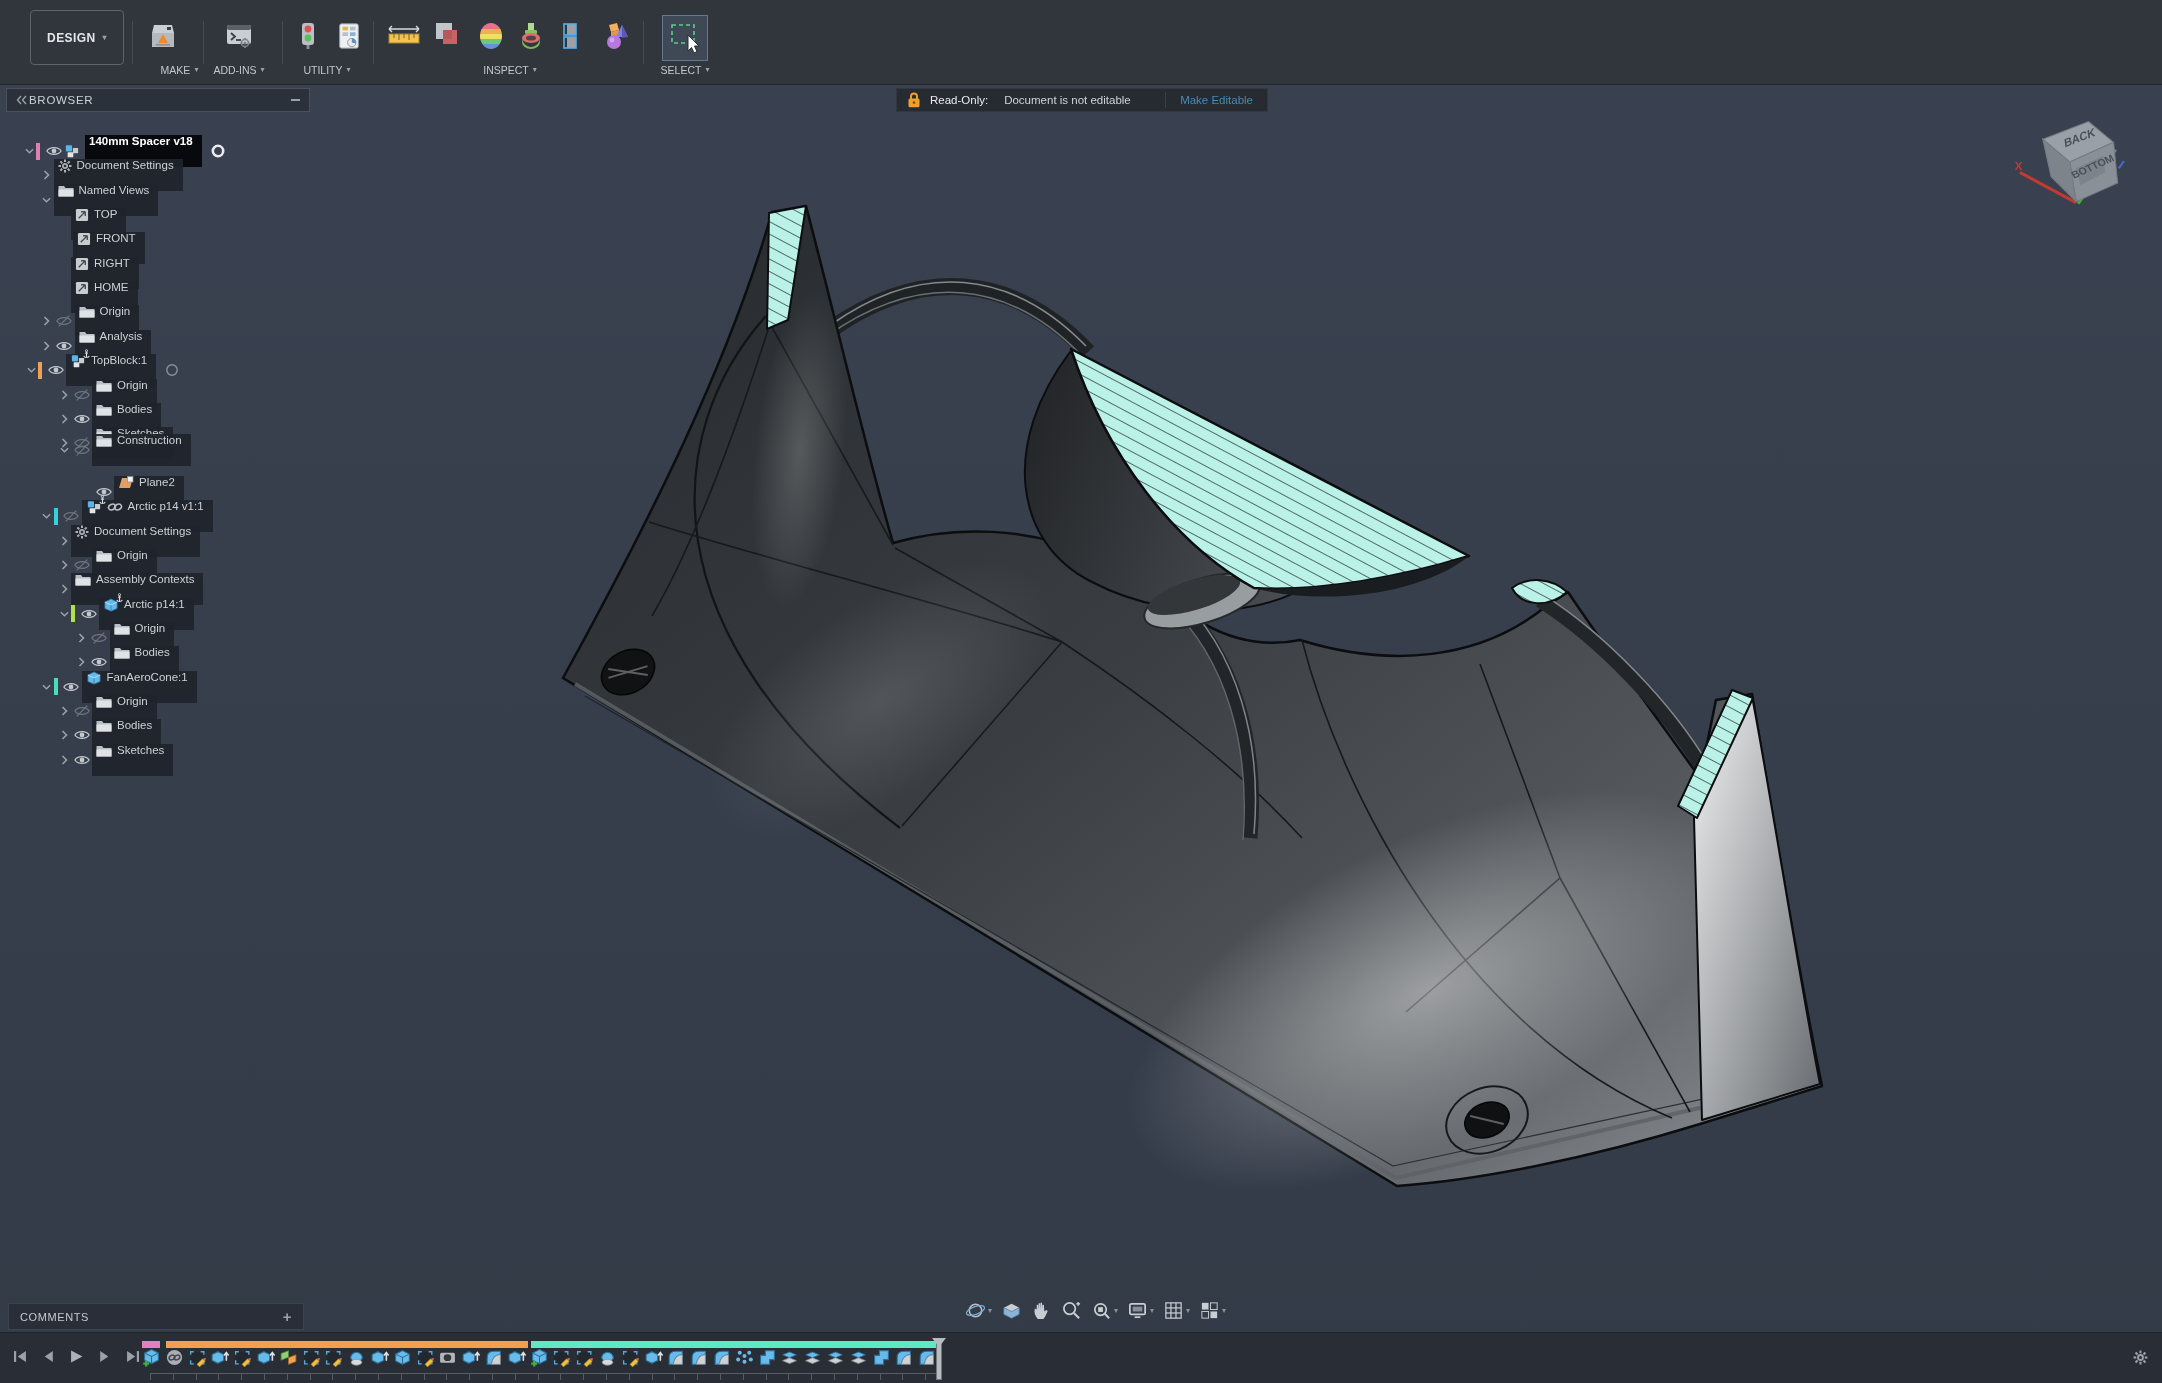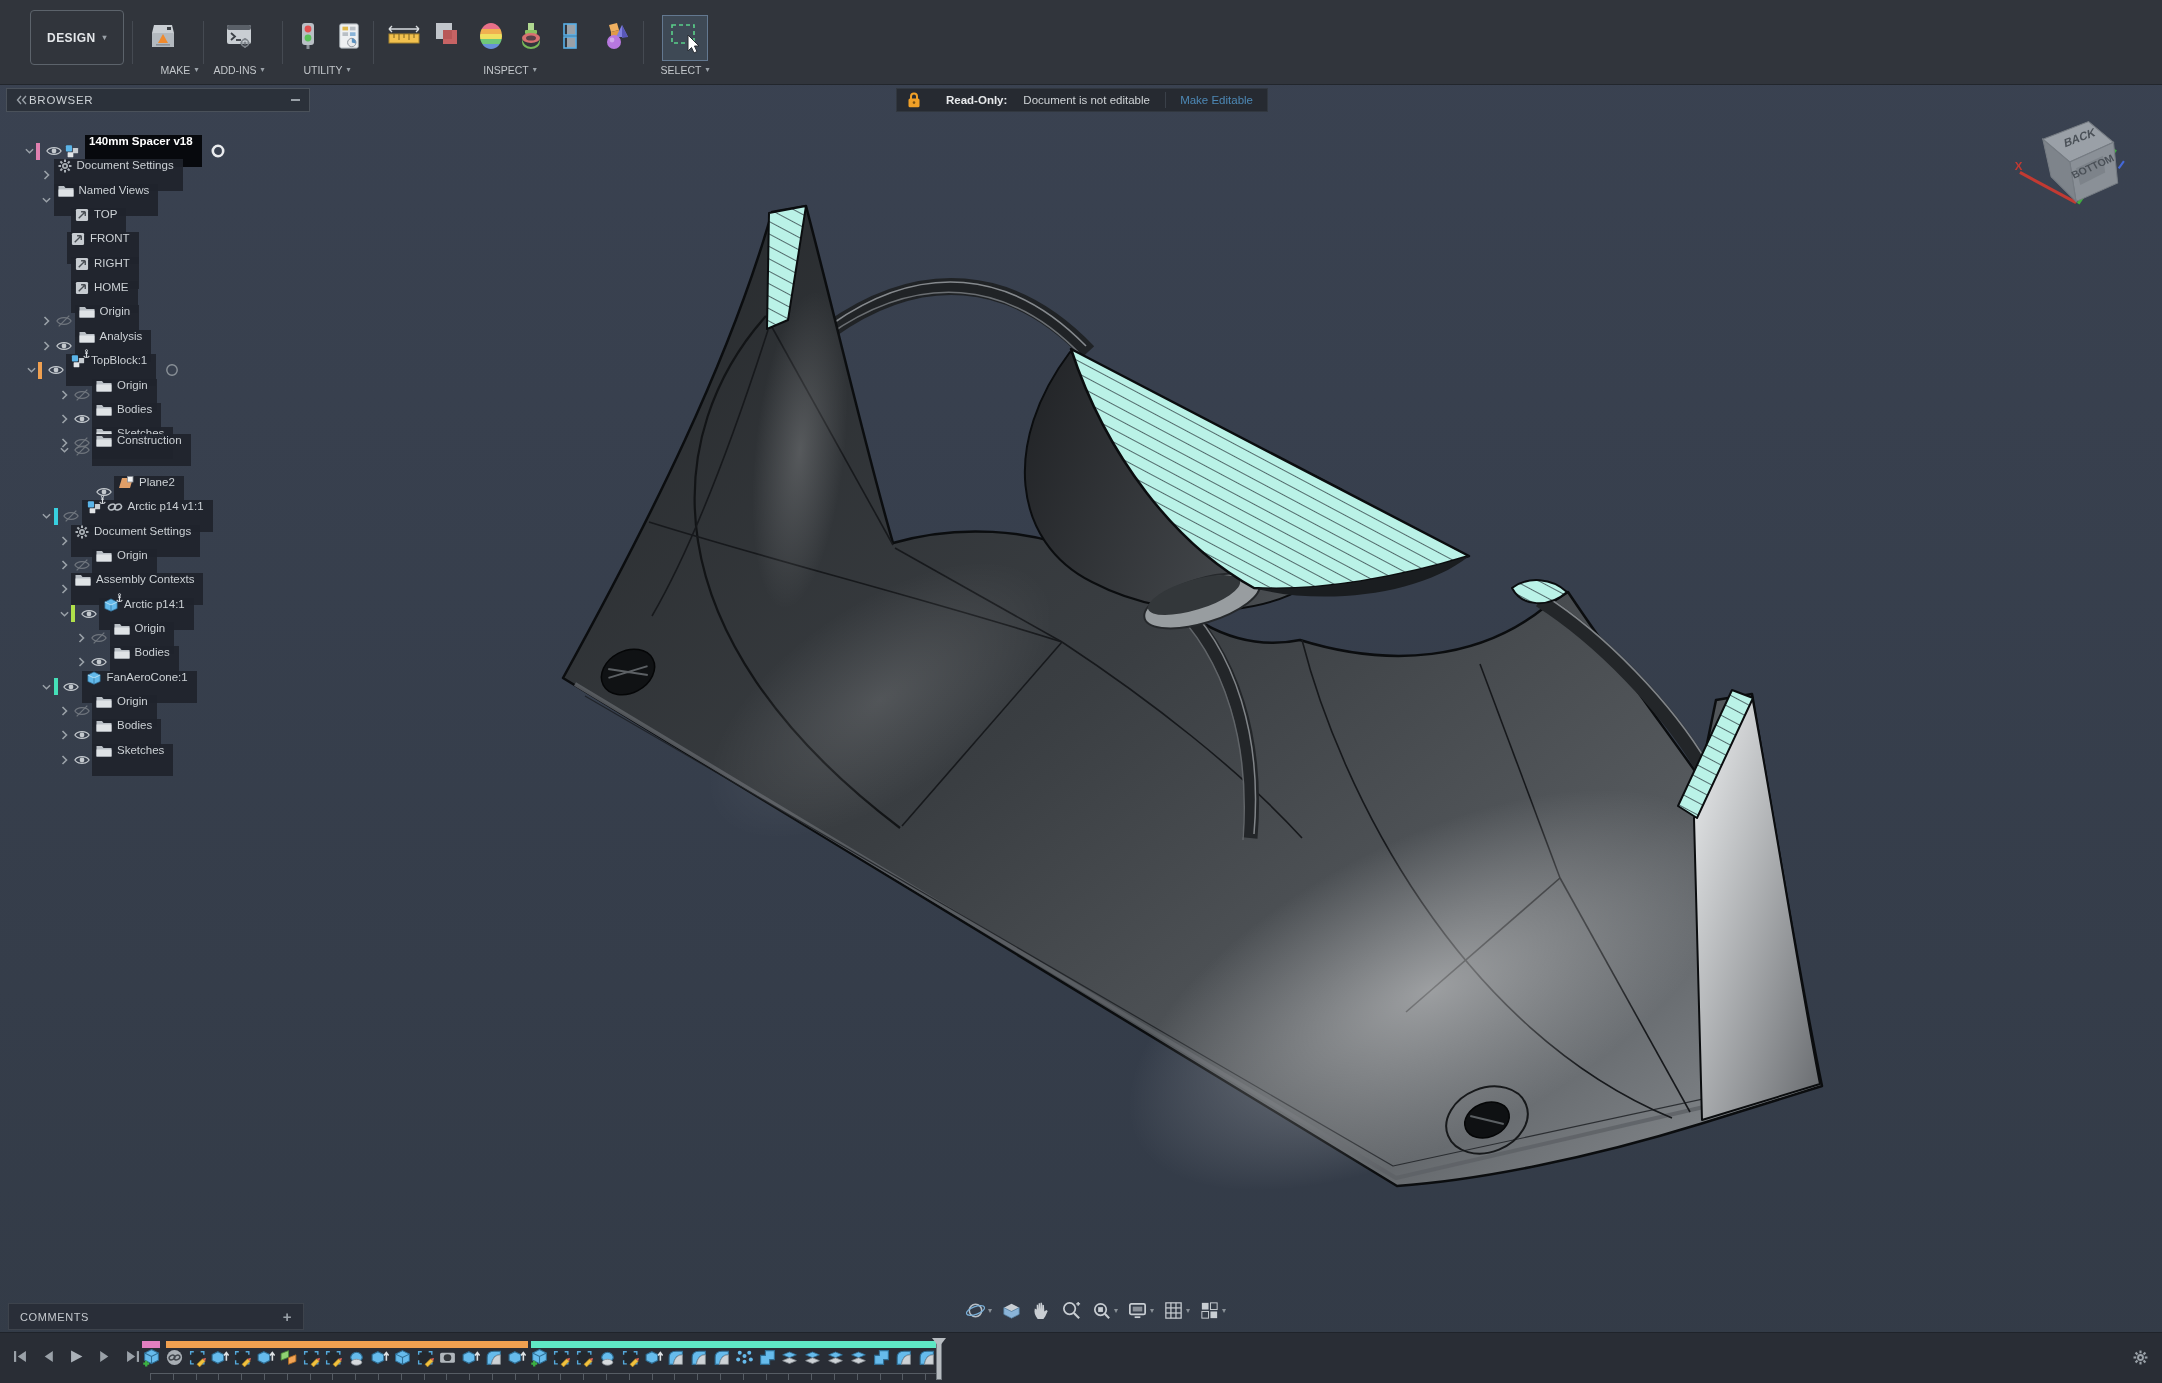--- a/index.html
+++ b/index.html
@@ -25,21 +25,21 @@
        white-space:nowrap;display:flex;align-items:center;gap:4px}
   .caret{color:#9aa1a8;font-size:8px;line-height:1}
   .sep{position:absolute;top:21px;height:43px;width:1px;background:#454a52}
   .select-btn{position:absolute;left:662px;top:15px;width:46px;height:46px;background:#3e4955;
        border:1px solid #637890;display:flex;align-items:center;justify-content:center}
 
   
   .banner{position:absolute;left:896px;top:88px;height:24px;width:372px;background:#262a31;
        border:1px solid #31373f;display:flex;align-items:center;z-index:6;font-size:11.5px}
   .b-lock{margin-left:10px;display:flex}
-  .b-label{margin-left:25px;font-weight:bold;color:#e8eaec}
+  .b-label{margin-left:9px;font-weight:normal;color:#e8eaec}
   .b-msg{margin-left:16px;color:#cfd3d6}
   .b-div{width:1px;height:16px;background:#3a4049;margin-left:auto}
   .b-action{margin:0 14px 0 14px;color:#4d88b5}
 
   
   .browser{position:absolute;left:6px;top:88px;width:304px;height:700px;z-index:6}
   .browser-header{height:24px;background:#2b313a;border:1px solid #4a515a;display:flex;
        align-items:center;font-size:11.5px;letter-spacing:.7px;color:#ccd1d5;padding:0 9px;gap:2px}
   .bh-min{margin-left:auto;width:9px;height:2px;background:#9aa1a8}
   .tree{position:relative}
@@ -433,21 +433,21 @@
         <span class="pill">
           <span class="nicon">
             <svg class="i14" viewBox="0 0 15 15">
               <rect x="1" y="1" width="13" height="13" rx="1.5" fill="#c7ccd1"></rect>
               <path d="M4 11 L11 4 M11 4 H6.5 M11 4 V8.5" stroke="#4a4f55" stroke-width="1.5" fill="none"></path>
             </svg>
           </span>
           <span class="lbl">TOP</span>
         </span>
       </div>
-      <div class="trow" style="top: 124.4px; left: 47px;">
+      <div class="trow" style="top: 124.4px; left: 53px;">
         <span class="chev"></span>
         <span class="pill">
           <span class="nicon">
             <svg class="i14" viewBox="0 0 15 15">
               <rect x="1" y="1" width="13" height="13" rx="1.5" fill="#c7ccd1"></rect>
               <path d="M4 11 L11 4 M11 4 H6.5 M11 4 V8.5" stroke="#4a4f55" stroke-width="1.5" fill="none"></path>
             </svg>
           </span>
           <span class="lbl">FRONT</span>
         </span>

